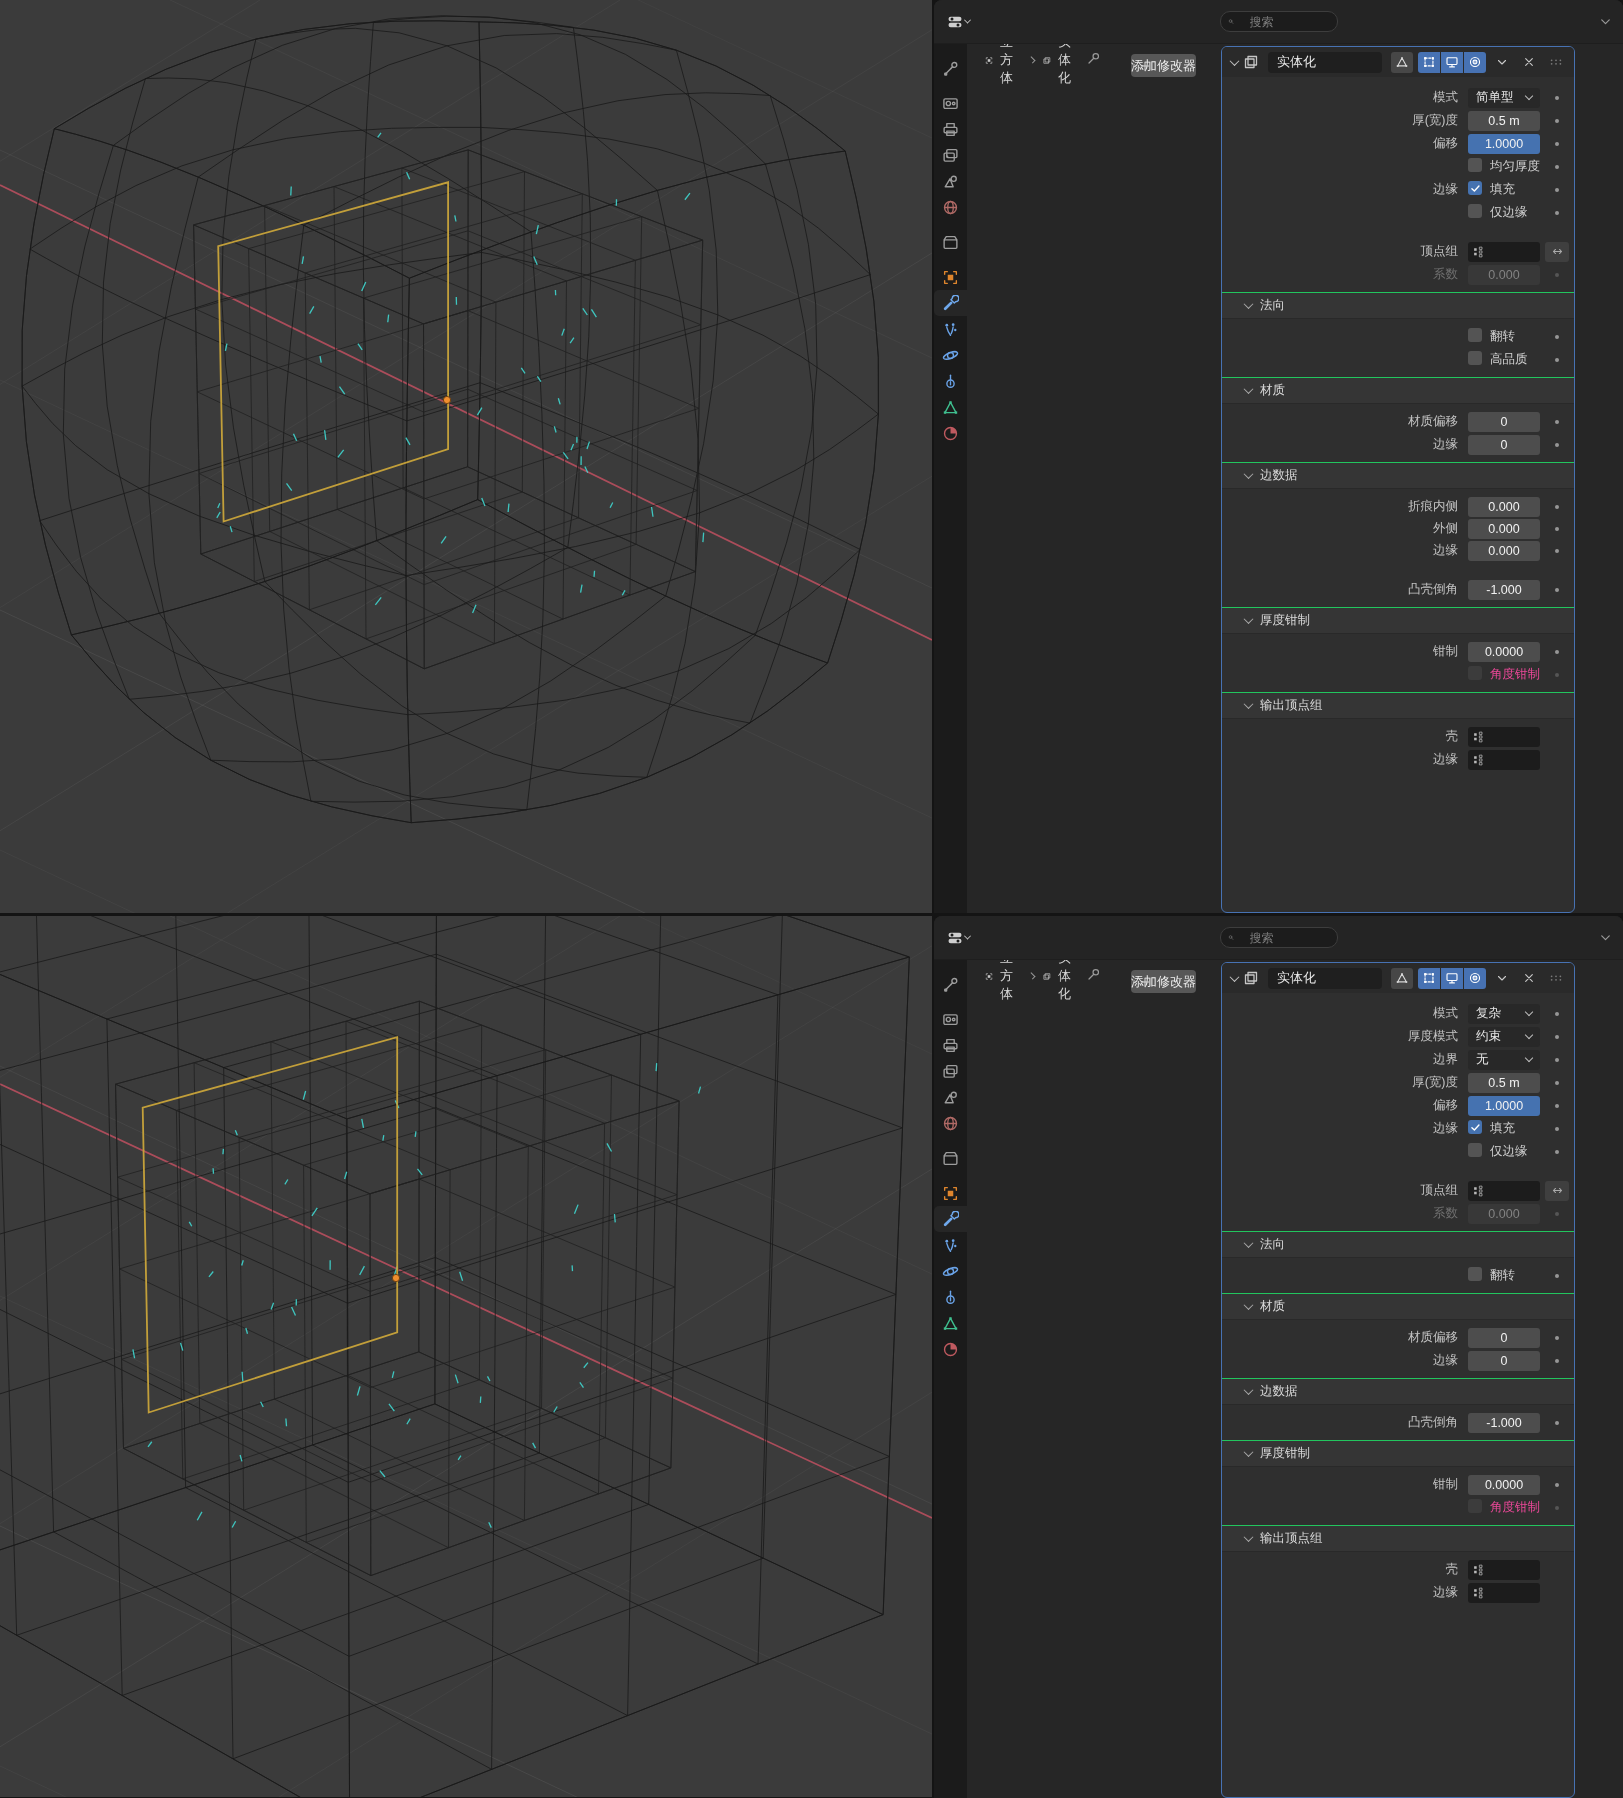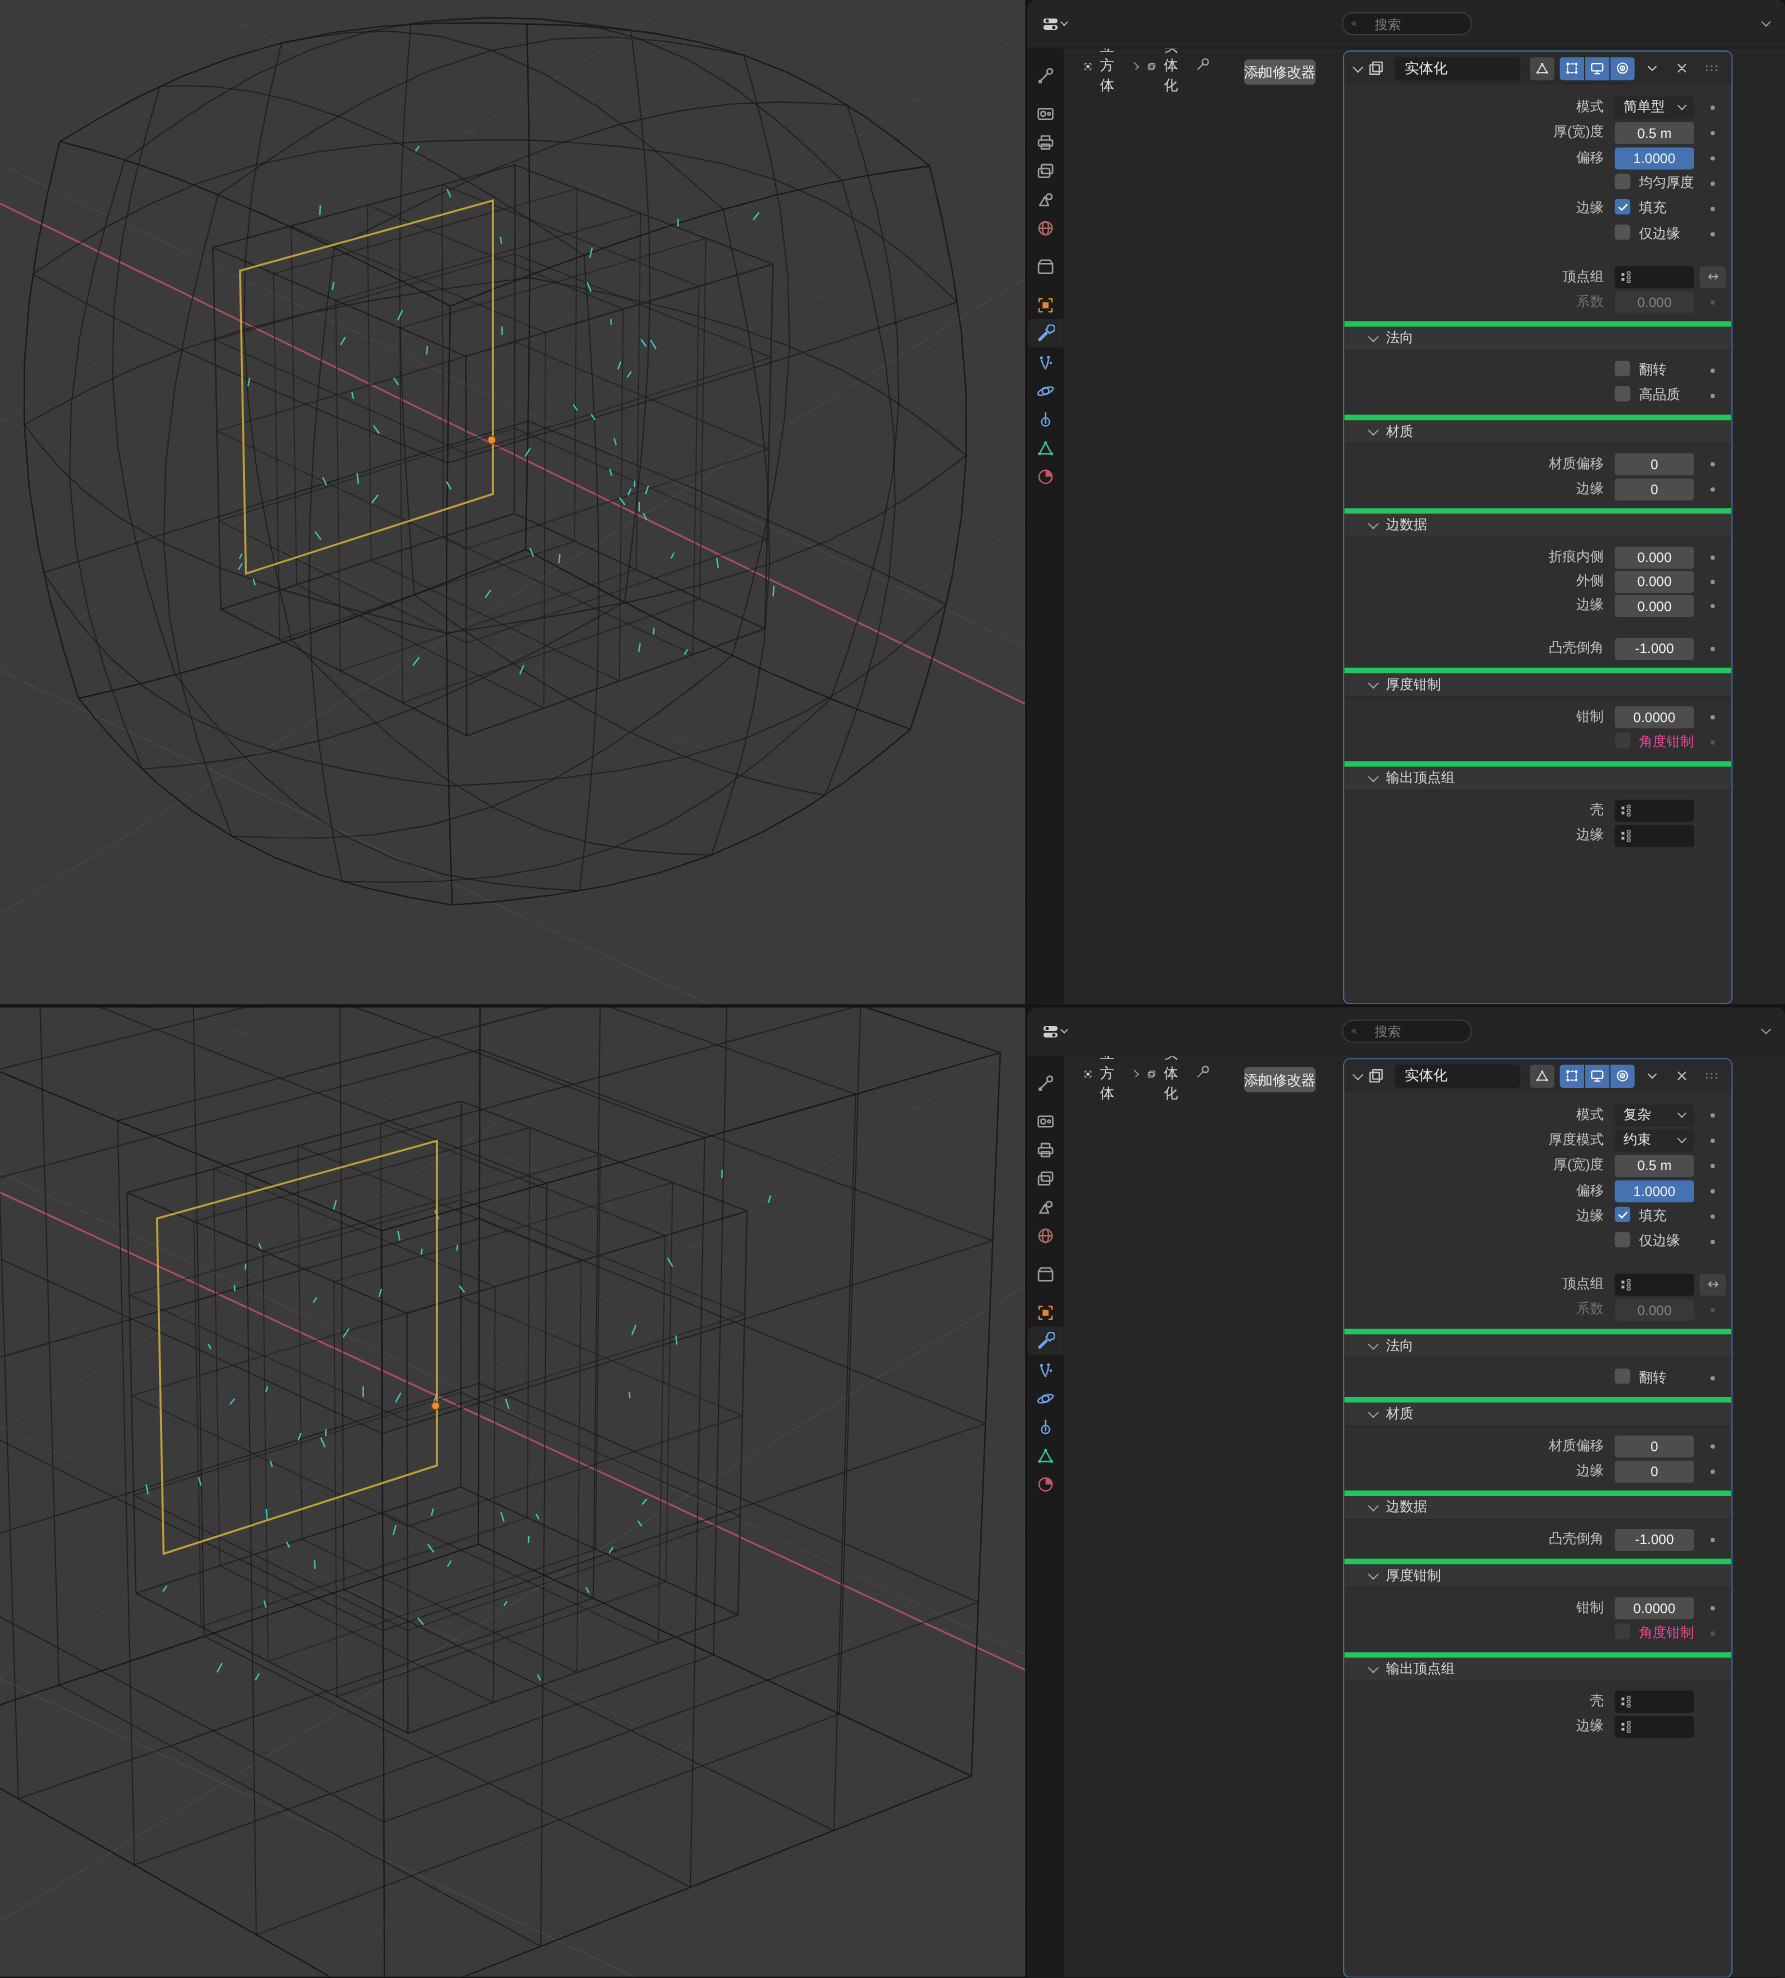--- a/index.html
+++ b/index.html
@@ -64,21 +64,21 @@
   .dropdown { width:100%; height:20px; background:#282828; border-radius:3px; color:#e6e6e6; font-size:12.5px; display:flex; align-items:center; padding:0 8px; }
   .dropdown .dd-chev { margin-left:auto; width:6px; height:6px; border-right:1.5px solid #bdbdbd; border-bottom:1.5px solid #bdbdbd; transform:rotate(45deg); margin-top:-3px; }
   .cb { width:14px; height:14px; border-radius:3px; background:#545454; margin-right:8px; flex:0 0 14px; display:flex; align-items:center; justify-content:center; }
   .cb.on { background:#4572b0; }
   .cb.dis { background:#3c3c3c; }
   .cb svg { width:11px; height:11px; }
   .cblabel { color:#d2d2d2; font-size:12.5px; }
   .cblabel.dis { color:#ec4899; }
   .vfield { width:100%; height:20px; background:#1c1c1c; border-radius:3px; display:flex; align-items:center; padding:0 5px; gap:4px; }
   .swapbtn { width:24px; height:20px; border-radius:3px; background:#3f3f3f; display:flex; align-items:center; justify-content:center; }
-  .section { height:27px; margin:7px 0; background:#353535; border-top:5px solid #22c55e; border-bottom:1px solid #292929; display:flex; align-items:center; padding-left:23px; gap:8px; color:#dadada; font-size:12.5px; }
+  .section { height:27px; margin:7px 0; background:#353535; border-top:1px solid #22c55e; border-bottom:1px solid #292929; display:flex; align-items:center; padding-left:23px; gap:8px; color:#dadada; font-size:12.5px; }
   .section .chev-d { border-color:#a8a8a8; }
 </style>
 </head>
 <body>
 
 <div id="page">
 
 <div class="viewport" id="vp0" style="top:0; width:932px; height:913px;">
   <svg viewBox="0 0 932 913">
         <line x1="0" y1="-300" x2="932" y2="138.03999999999996" stroke="#cfcfcf" stroke-opacity="0.045" stroke-width="1"></line>
@@ -1166,20 +1166,32 @@
                   <div class="dropdown">
                     <span>约束</span>
                     <span class="dd-chev"></span>
                   </div>
                 </div>
                 <div class="dotcell">
                   <span class="dot"></span>
                 </div>
               </div>
               <div class="prow">
+                <div class="lblcell">边界</div>
+                <div class="fldcell">
+                  <div class="dropdown">
+                    <span>无</span>
+                    <span class="dd-chev"></span>
+                  </div>
+                </div>
+                <div class="dotcell">
+                  <span class="dot"></span>
+                </div>
+              </div>
+              <div class="prow">
                 <div class="lblcell">厚(宽)度</div>
                 <div class="fldcell">
                   <div class="slider">0.5 m</div>
                 </div>
                 <div class="dotcell">
                   <span class="dot"></span>
                 </div>
               </div>
               <div class="prow">
                 <div class="lblcell">偏移</div>

